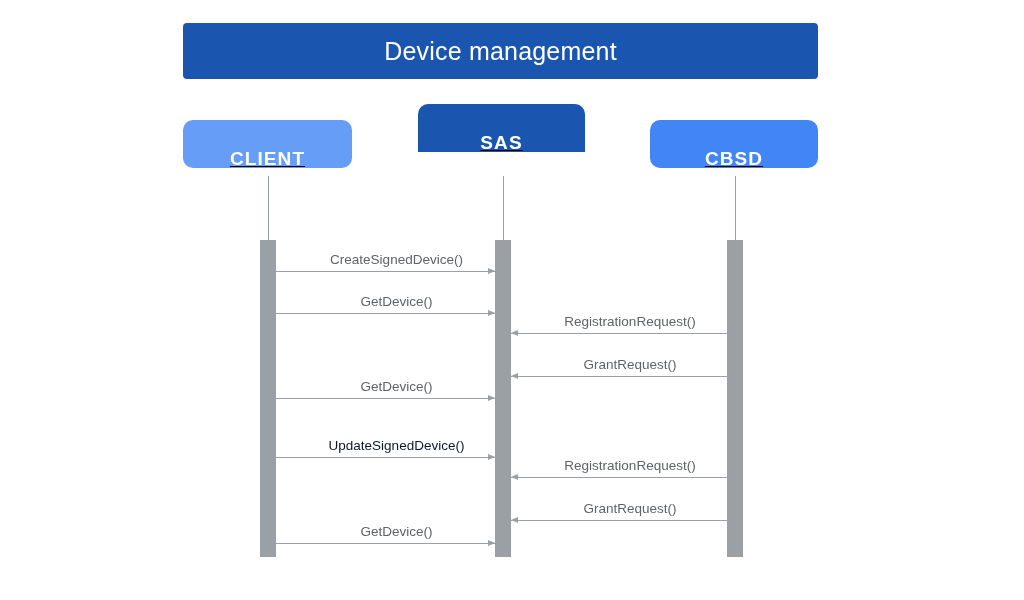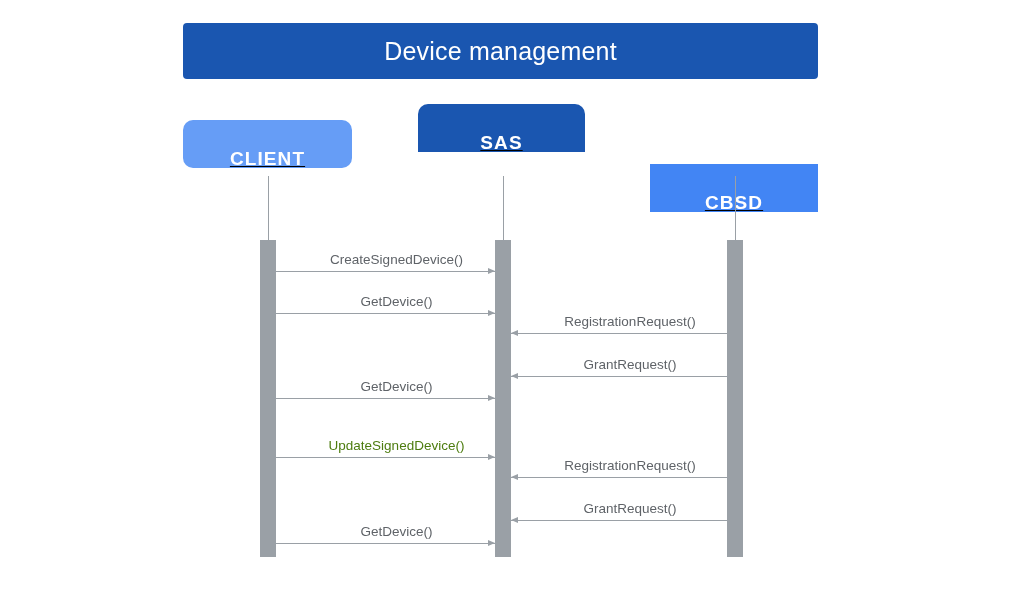--- a/index.html
+++ b/index.html
@@ -60,22 +60,21 @@
   .p-client {
     left: 183px; top: 120px; width: 169px;
     border-radius: 10px;
   }
   .p-sas {
     left: 418px; top: 104px; width: 167px;
     border-radius: 10px 10px 0 0;
   }
   .p-cbsd {
     left: 650px; top: 120px; width: 168px;
-    border-radius: 0;
-    margin-top: 44px;
+    border-radius: 10px;
   }
 
   
   .lifeline {
     position: absolute;
     top: 176px;
     width: 1px;
     height: 66px;
     background: #9aa0a6;
   }
@@ -181,21 +180,21 @@
         <div class="msg-label" style="color: rgb(95, 99, 104);">GrantRequest()</div>
       </div>
       <div class="msg msg-right" style="left: 276px; top: 398px; width: 219px;">
         <div class="msg-line" style="background: rgb(154, 160, 166);"></div>
         <div class="msg-head"></div>
         <div class="msg-label" style="color: rgb(95, 99, 104);">GetDevice()</div>
       </div>
       <div class="msg msg-right" style="left: 276px; top: 457px; width: 219px;">
         <div class="msg-line" style="background: rgb(154, 160, 166);"></div>
         <div class="msg-head"></div>
-        <div class="msg-label" style="color: #4d7c0f;">UpdateSignedDevice()</div>
+        <div class="msg-label" style="color: #0f172a;">UpdateSignedDevice()</div>
       </div>
       <div class="msg msg-left" style="left: 511px; top: 477px; width: 216px;">
         <div class="msg-line" style="background: rgb(154, 160, 166);"></div>
         <div class="msg-head"></div>
         <div class="msg-label" style="color: rgb(95, 99, 104);">RegistrationRequest()</div>
       </div>
       <div class="msg msg-left" style="left: 511px; top: 520px; width: 216px;">
         <div class="msg-line" style="background: rgb(154, 160, 166);"></div>
         <div class="msg-head"></div>
         <div class="msg-label" style="color: rgb(95, 99, 104);">GrantRequest()</div>

